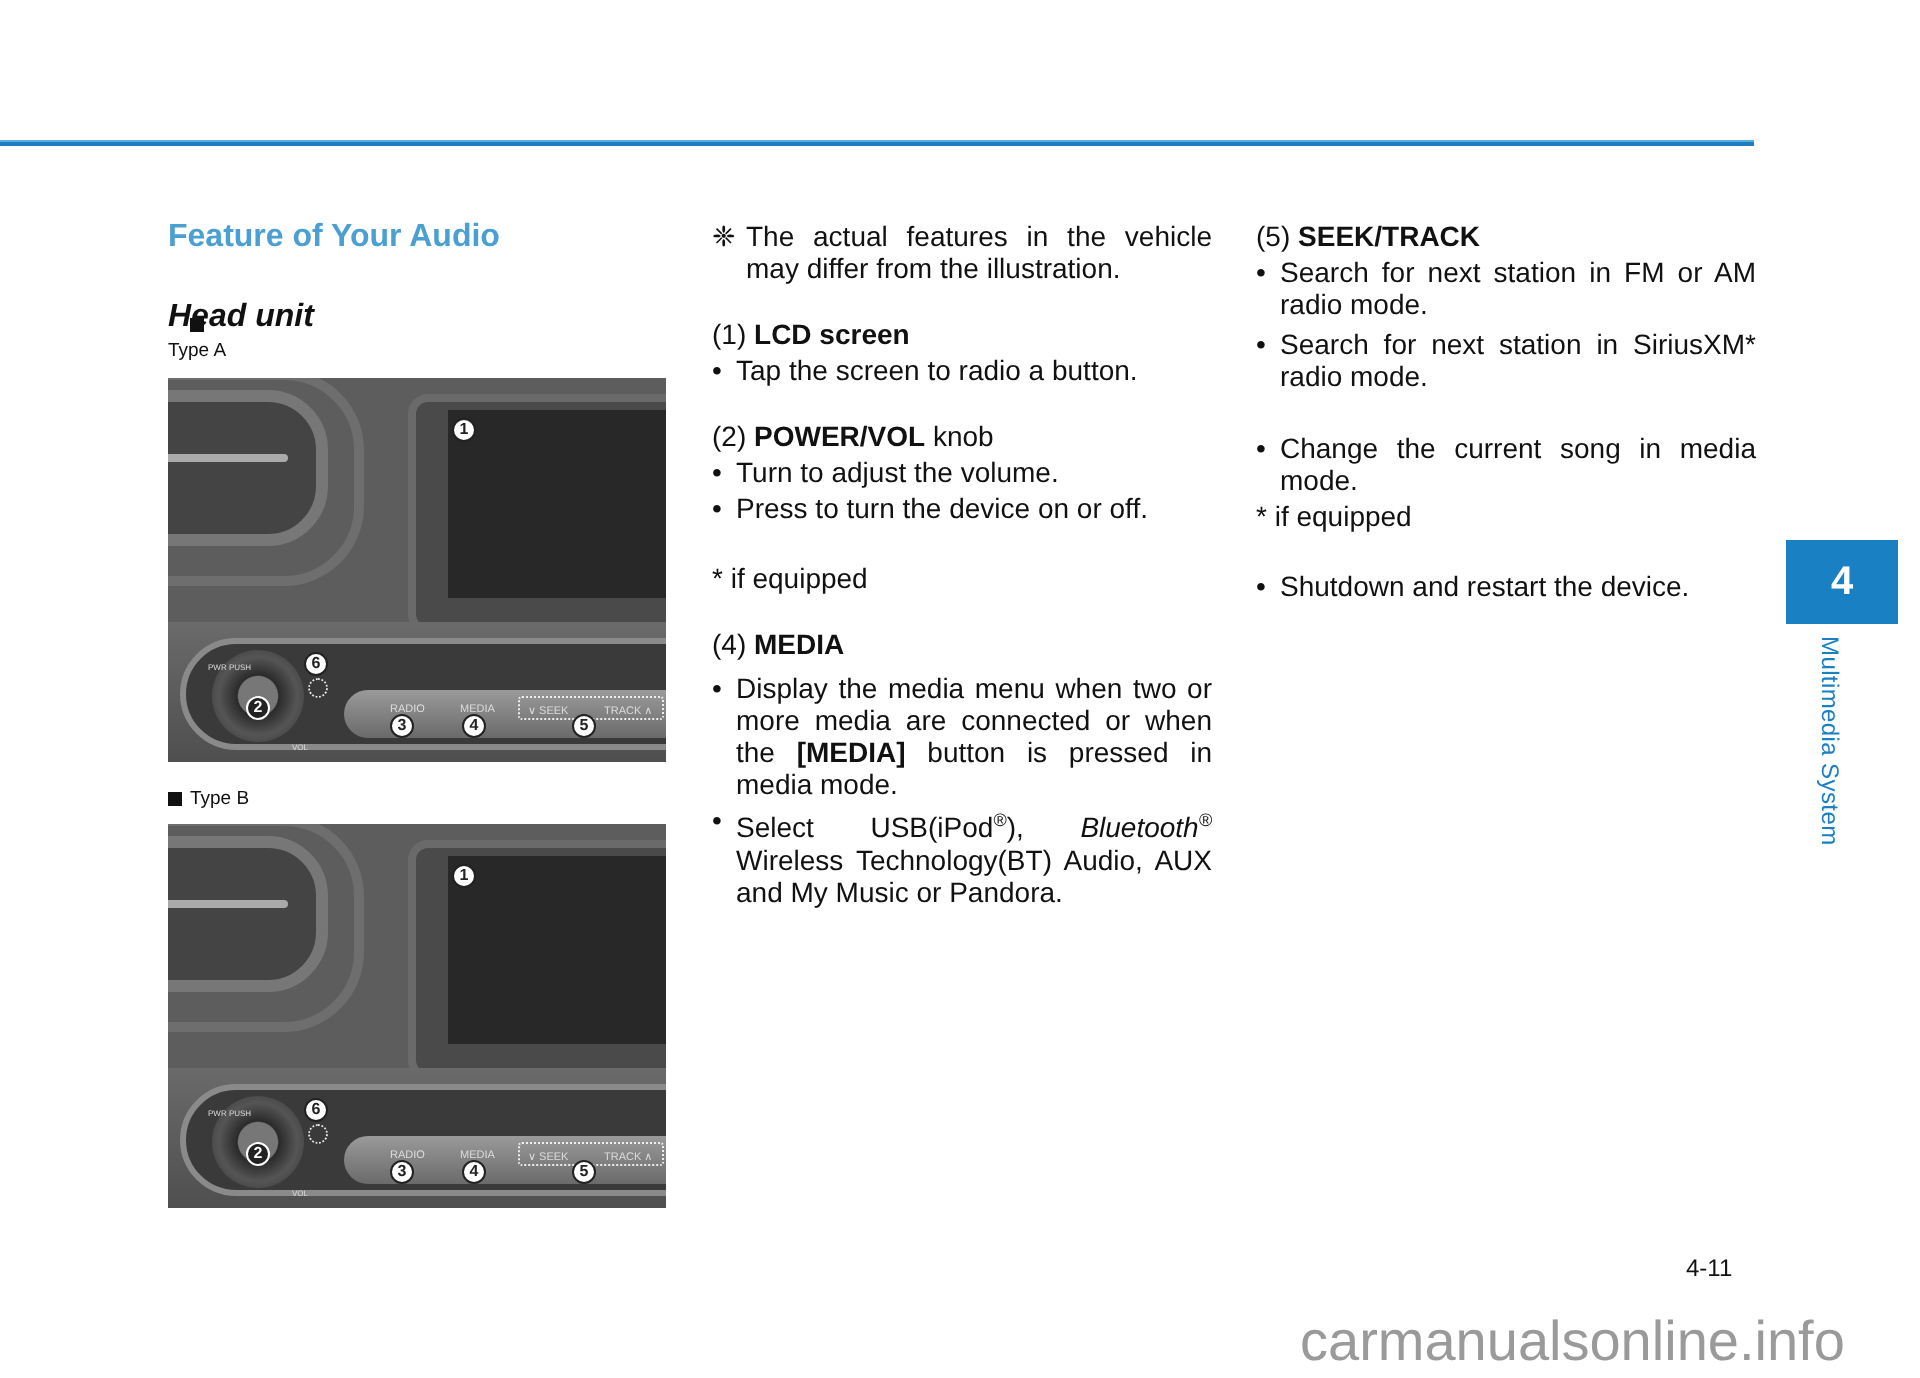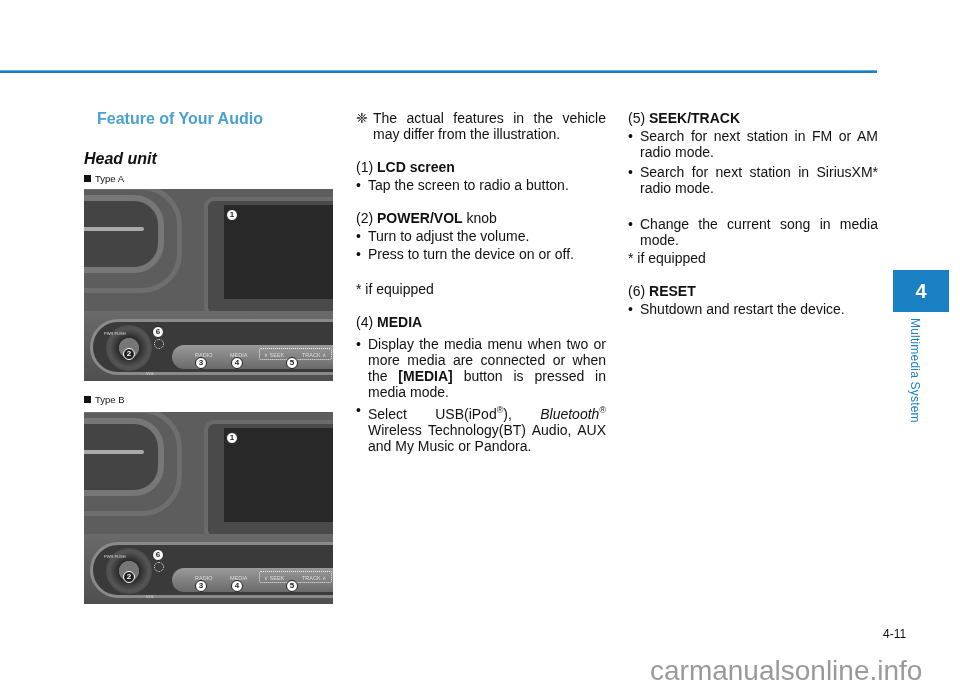--- a/index.html
+++ b/index.html
@@ -1,21 +1,21 @@
 <!DOCTYPE html>
 <html><head>
 <meta charset="utf-8">
 <style>
   * { box-sizing: border-box; margin: 0; padding: 0; }
   html, body { width: 960px; height: 689px; background: #ffffff; overflow: hidden; }
   body { position: relative; font-family: "Liberation Sans", sans-serif; color: #111; }
 
   .top-rule { position: absolute; left: 0; top: 70px; width: 877px; height: 3px; background: #1e7fc0; border-top: 1px solid #5aaee0; }
 
-  .section-title { position: absolute; left: 97px; top: 110px; font-size: 16px; font-weight: bold; color: #4aa0d2; }
+  .section-title { position: absolute; left: 84px; top: 110px; font-size: 16px; font-weight: bold; color: #4aa0d2; }
   .sub-title { position: absolute; left: 84px; top: 150px; font-size: 16px; font-weight: bold; font-style: italic; color: #111; }
   .type-label { position: absolute; left: 84px; font-size: 9.5px; color: #111; display: flex; align-items: center; gap: 4px; }
   .type-label .sq { display: inline-block; width: 7px; height: 7px; background: #111; }
 
   
   .unit { position: absolute; left: 84px; width: 249px; background: #5d5d5d; overflow: hidden; }
   .unit .vent { position: absolute; left: -20px; top: 6px; width: 100px; height: 78px; border: 6px solid #777; border-radius: 6px 30px 30px 6px; background: #444; }
   .unit .vent-bar { position: absolute; left: -10px; top: 38px; width: 70px; height: 4px; background: #aaa; border-radius: 2px; }
   .unit .vent-frame { position: absolute; left: -30px; top: -4px; width: 128px; height: 108px; border: 5px solid #6e6e6e; border-radius: 10px 40px 40px 10px; }
   .unit .bezel { position: absolute; left: 120px; top: 8px; width: 150px; height: 120px; background: #4a4a4a; border: 4px solid #6a6a6a; border-radius: 10px; }
@@ -36,32 +36,32 @@
   .col .gap { height: 17px; }
   .col .hd b { font-weight: bold; }
   .bullet { position: relative; padding-left: 12px; text-align: justify; margin-top: 2px; }
   .bullet::before { content: "•"; position: absolute; left: 0; top: 0; }
   .note { position: relative; padding-left: 17px; text-align: justify; }
   .note .mark { position: absolute; left: 0; top: 0; }
 
   .chapter-box { position: absolute; left: 893px; top: 270px; width: 56px; height: 42px; background: #1a80c4; color: #fff; font-size: 20px; font-weight: bold; text-align: center; line-height: 42px; }
   .chapter-label { position: absolute; left: 908px; top: 318px; writing-mode: vertical-rl; font-size: 12px; color: #1a80c4; letter-spacing: 0.2px; }
 
-  .page-num { position: absolute; left: 843px; top: 627px; font-size: 12px; color: #111; margin-left: 40px; }
+  .page-num { position: absolute; left: 843px; top: 627px; font-size: 12px; color: #111; }
   .watermark { position: absolute; left: 650px; top: 655px; font-size: 28px; color: #9a9a9a; }
 </style>
 </head>
 <body>
 
 <div class="top-rule"></div>
 
 <h1 class="section-title">Feature of Your Audio</h1>
 <h2 class="sub-title">Head unit</h2>
 
-<div class="type-label" style="top:173px;">
+<div class="type-label" style="top:159px;flex-direction:column;">
   <span class="sq"></span>
   <span>Type A</span>
 </div>
 <div class="unit" style="top:189px;height:192px;">
   <div class="vent-frame"></div>
   <div class="vent"></div>
   <div class="vent-bar"></div>
   <div class="bezel"></div>
   <div class="screen"></div>
   <div class="callout inv" style="left:142px;top:20px;">1</div>
@@ -150,21 +150,20 @@
   <div class="item">
     <p class="hd"><span>(5)</span> <b>SEEK/TRACK</b></p>
     <div class="bullet">Search for next station in FM or AM radio mode.</div>
     <div class="bullet" style="margin-top:4px;">Search for next station in SiriusXM* radio mode.</div>
     <div class="bullet" style="margin-top:20px;">Change the current song in media mode.</div>
     <p style="margin-top:2px;">* if equipped</p>
   </div>
   <div class="gap"></div>
 
   <div class="item">
-    <p class="hd"><span>(6)</span> <b>RESET</b></p>
     <div class="bullet">Shutdown and restart the device.</div>
   </div>
 </div>
 
 <div class="chapter-box">4</div>
 <div class="chapter-label">Multimedia System</div>
 
 <div class="page-num">4-11</div>
 <div class="watermark">carmanualsonline.info</div>
 

